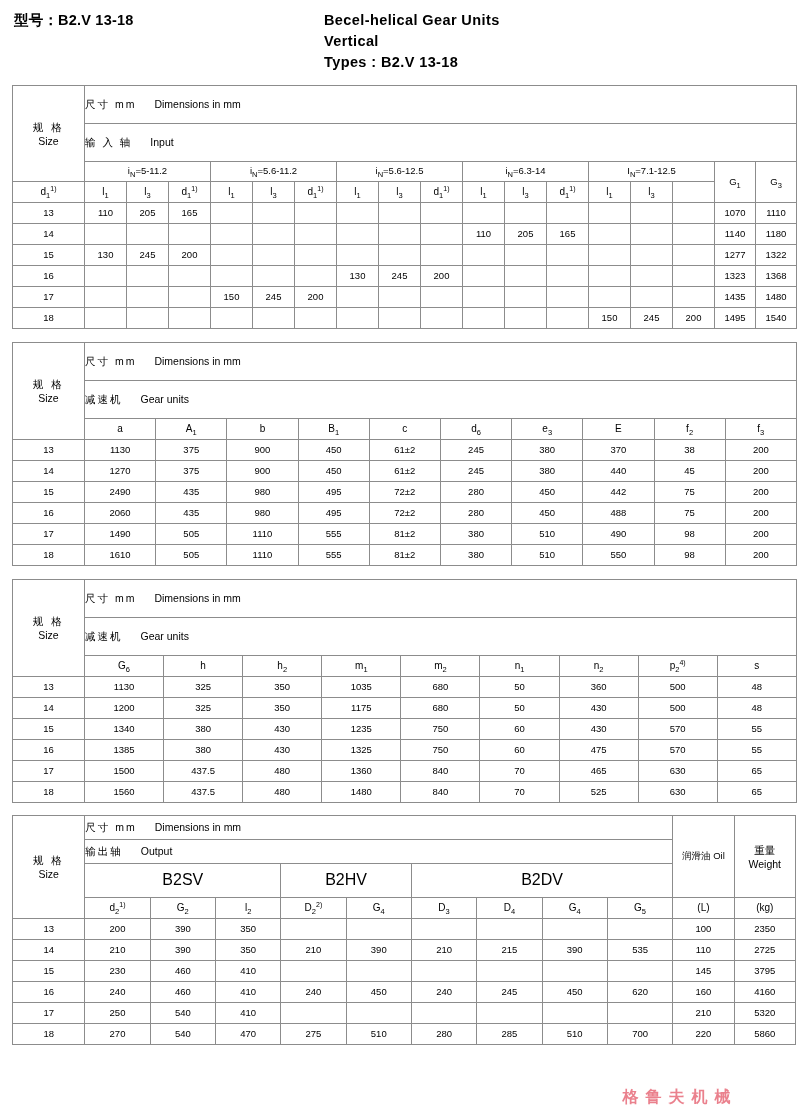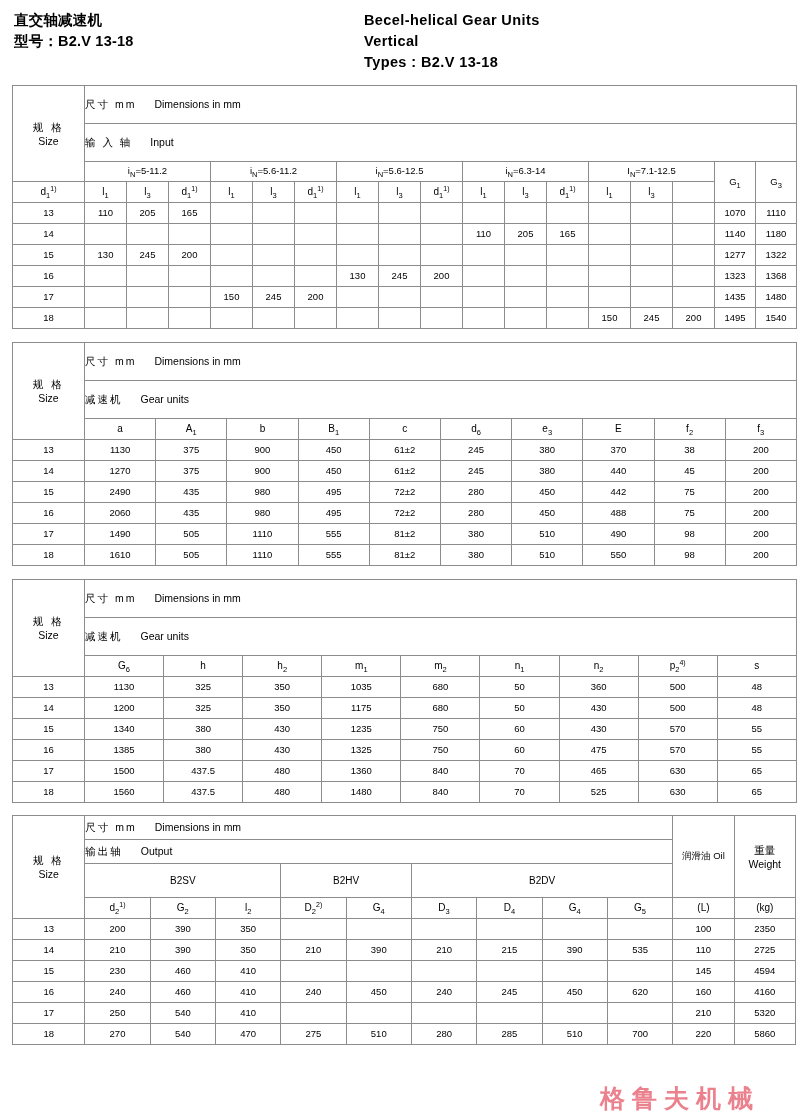--- a/index.html
+++ b/index.html
@@ -22,21 +22,21 @@
   }
   .hdr-col-cn { width: 310px; }
   .hdr-col-en { flex: 1; }
   .hdr-line {
     font-size: 14.5px;
     font-weight: bold;
     line-height: 21px;
     letter-spacing: 0.2px;
     white-space: nowrap;
   }
-  .hdr-col-en .hdr-line { letter-spacing: 0.4px; margin-left: 40px; }
+  .hdr-col-en .hdr-line { letter-spacing: 0.4px; }
 
   
   .tbl-wrap { padding: 0 12px; }
   table.dt {
     width: 784px;
     border-collapse: collapse;
     table-layout: fixed;
     font-size: 9.5px;
   }
   table.dt td, table.dt th {
@@ -57,62 +57,62 @@
   table.dt .banner .cn { letter-spacing: 2px; margin-right: 18px; }
   table.dt .sizecell {
     font-size: 10.5px;
     line-height: 14px;
     margin-left: 31px;
   }
   table.dt .sizecell .cn { letter-spacing: 2.5px; }
   table.dt .ratio { height: 20px; font-size: 9.5px; }
   table.dt .colhead { height: 21px; font-size: 10px; }
   table.dt .datarow td { height: 21px; font-size: 9.5px; }
-  table.dt .group { height: 34px; font-size: 10px; margin-left: 44px; }
+  table.dt .group { height: 34px; font-size: 16px; margin-left: 44px; }
   sub { font-size: 7.5px; line-height: 0; }
   sup { font-size: 7px; line-height: 0; }
 
   .gap { height: 13px; }
   .gap-sm { height: 12px; }
 
   
   .watermark {
     position: absolute;
     right: 8px;
     bottom: 4px;
     width: 240px;
     text-align: center;
     pointer-events: none;
     z-index: 5;
   }
   .wm-cn {
-    font-size: 25px;
+    font-size: 16px;
     font-weight: bold;
     color: #e8707e;
     opacity: 0.88;
     letter-spacing: 7px;
     line-height: 28px;
     white-space: nowrap;
+    font-family: Liberation Mono, monospace;
   }
   .wm-url {
     font-size: 20px;
     font-weight: bold;
     color: #e04a5c;
     opacity: 0.92;
     line-height: 22px;
     letter-spacing: 0.5px;
     white-space: nowrap;
   }
 </style>
 </head>
 <body>
 
 <div class="page-header">
   <div class="hdr-col-cn">
-    <div class="hdr-line">直交轴减速机</div>
     <div class="hdr-line">型号：B2.V  13-18</div>
   </div>
   <div class="hdr-col-en">
     <div class="hdr-line">Becel-helical Gear Units</div>
     <div class="hdr-line">Vertical</div>
     <div class="hdr-line">Types : B2.V  13-18</div>
   </div>
 </div>
 
 <div style="height:12px"></div>
@@ -610,21 +610,21 @@
           <td>230</td>
           <td>460</td>
           <td>410</td>
           <td></td>
           <td></td>
           <td></td>
           <td></td>
           <td></td>
           <td></td>
           <td>145</td>
-          <td>4594</td>
+          <td>3795</td>
         </tr>
         <tr class="datarow">
           <td>16</td>
           <td>240</td>
           <td>460</td>
           <td>410</td>
           <td>240</td>
           <td>450</td>
           <td>240</td>
           <td>245</td>

